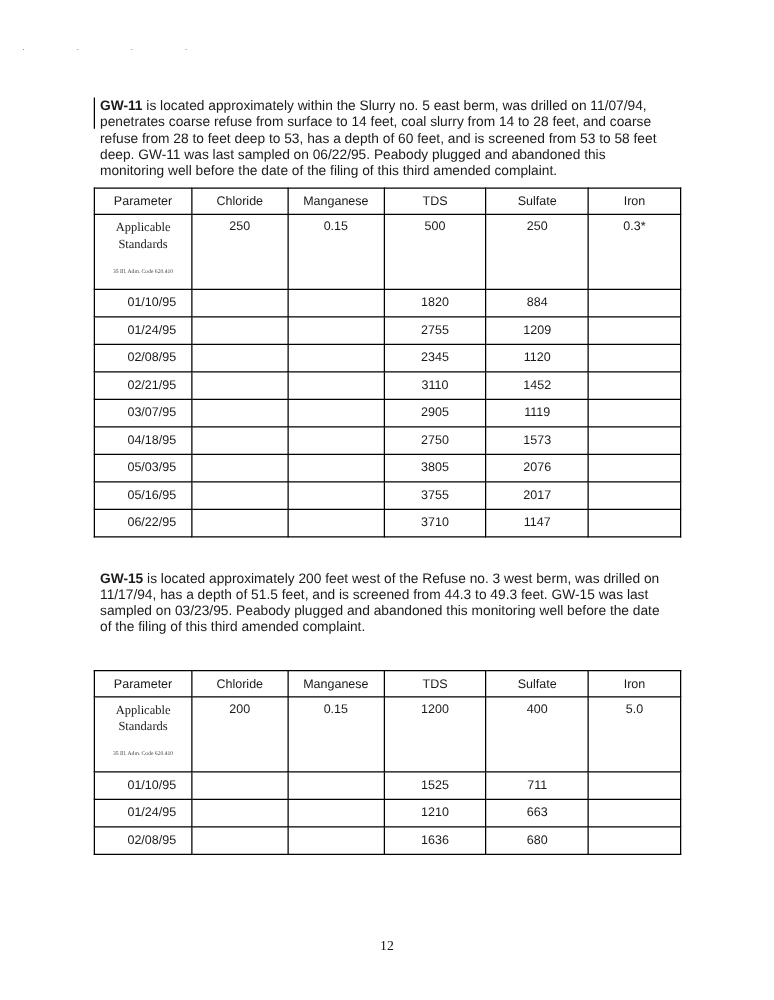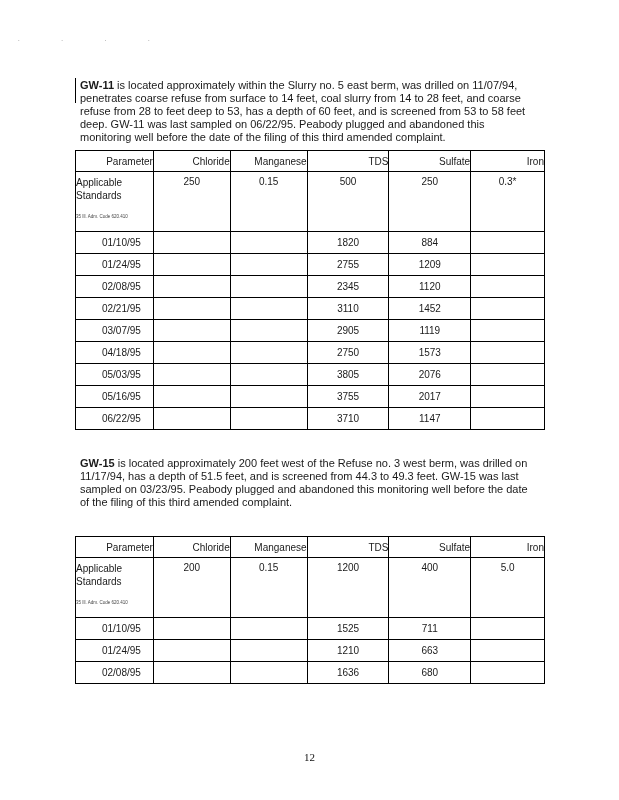--- a/index.html
+++ b/index.html
@@ -4,25 +4,25 @@
 <style>
   html, body { margin:0; padding:0; background:#ffffff; }
   body { width:619px; height:800px; position:relative; overflow:hidden;
          font-family:"Liberation Sans", sans-serif; color:#111; }
   .specks { position:absolute; top:36px; left:18px; font-size:6px; color:#333; letter-spacing:20px; }
   .para { position:absolute; left:80px; width:455px; font-size:11px; line-height:13px; color:#1a1a1a; }
   .para b { font-weight:bold; }
   .bar { position:absolute; left:75px; top:78px; width:1px; height:25px; background:#000; }
   table.gw { position:absolute; left:75px; border-collapse:collapse; font-size:10px; color:#1a1a1a; }
   table.gw td, table.gw th { border:1px solid #000; font-weight:normal; padding:0; }
-  table.gw th { height:20px; text-align:right; }
+  table.gw th { height:20px; text-align:center; }
   table.gw td { height:21px; }
   table.gw td.date { padding-left:14px; text-align:center; }
   table.gw td.num { text-align:center; vertical-align:middle; }
-  table.gw td.std-label { vertical-align:top; padding-top:4px; line-height:13px; }
+  table.gw td.std-label { text-align:center; vertical-align:top; padding-top:4px; line-height:13px;font-family:Liberation Serif, serif; }
   table.gw td.std-val { text-align:center; vertical-align:top; padding-top:4px; }
   .cite { display:block; font-size:4.5px; line-height:5px; margin-top:12px; color:#444; }
   .pagenum { position:absolute; top:751px; left:0; width:619px; text-align:center;
              font-family:"Liberation Serif", serif; font-size:11px; }
 </style>
 </head>
 <body>
 
 <div class="specks">. . . .</div>
 

